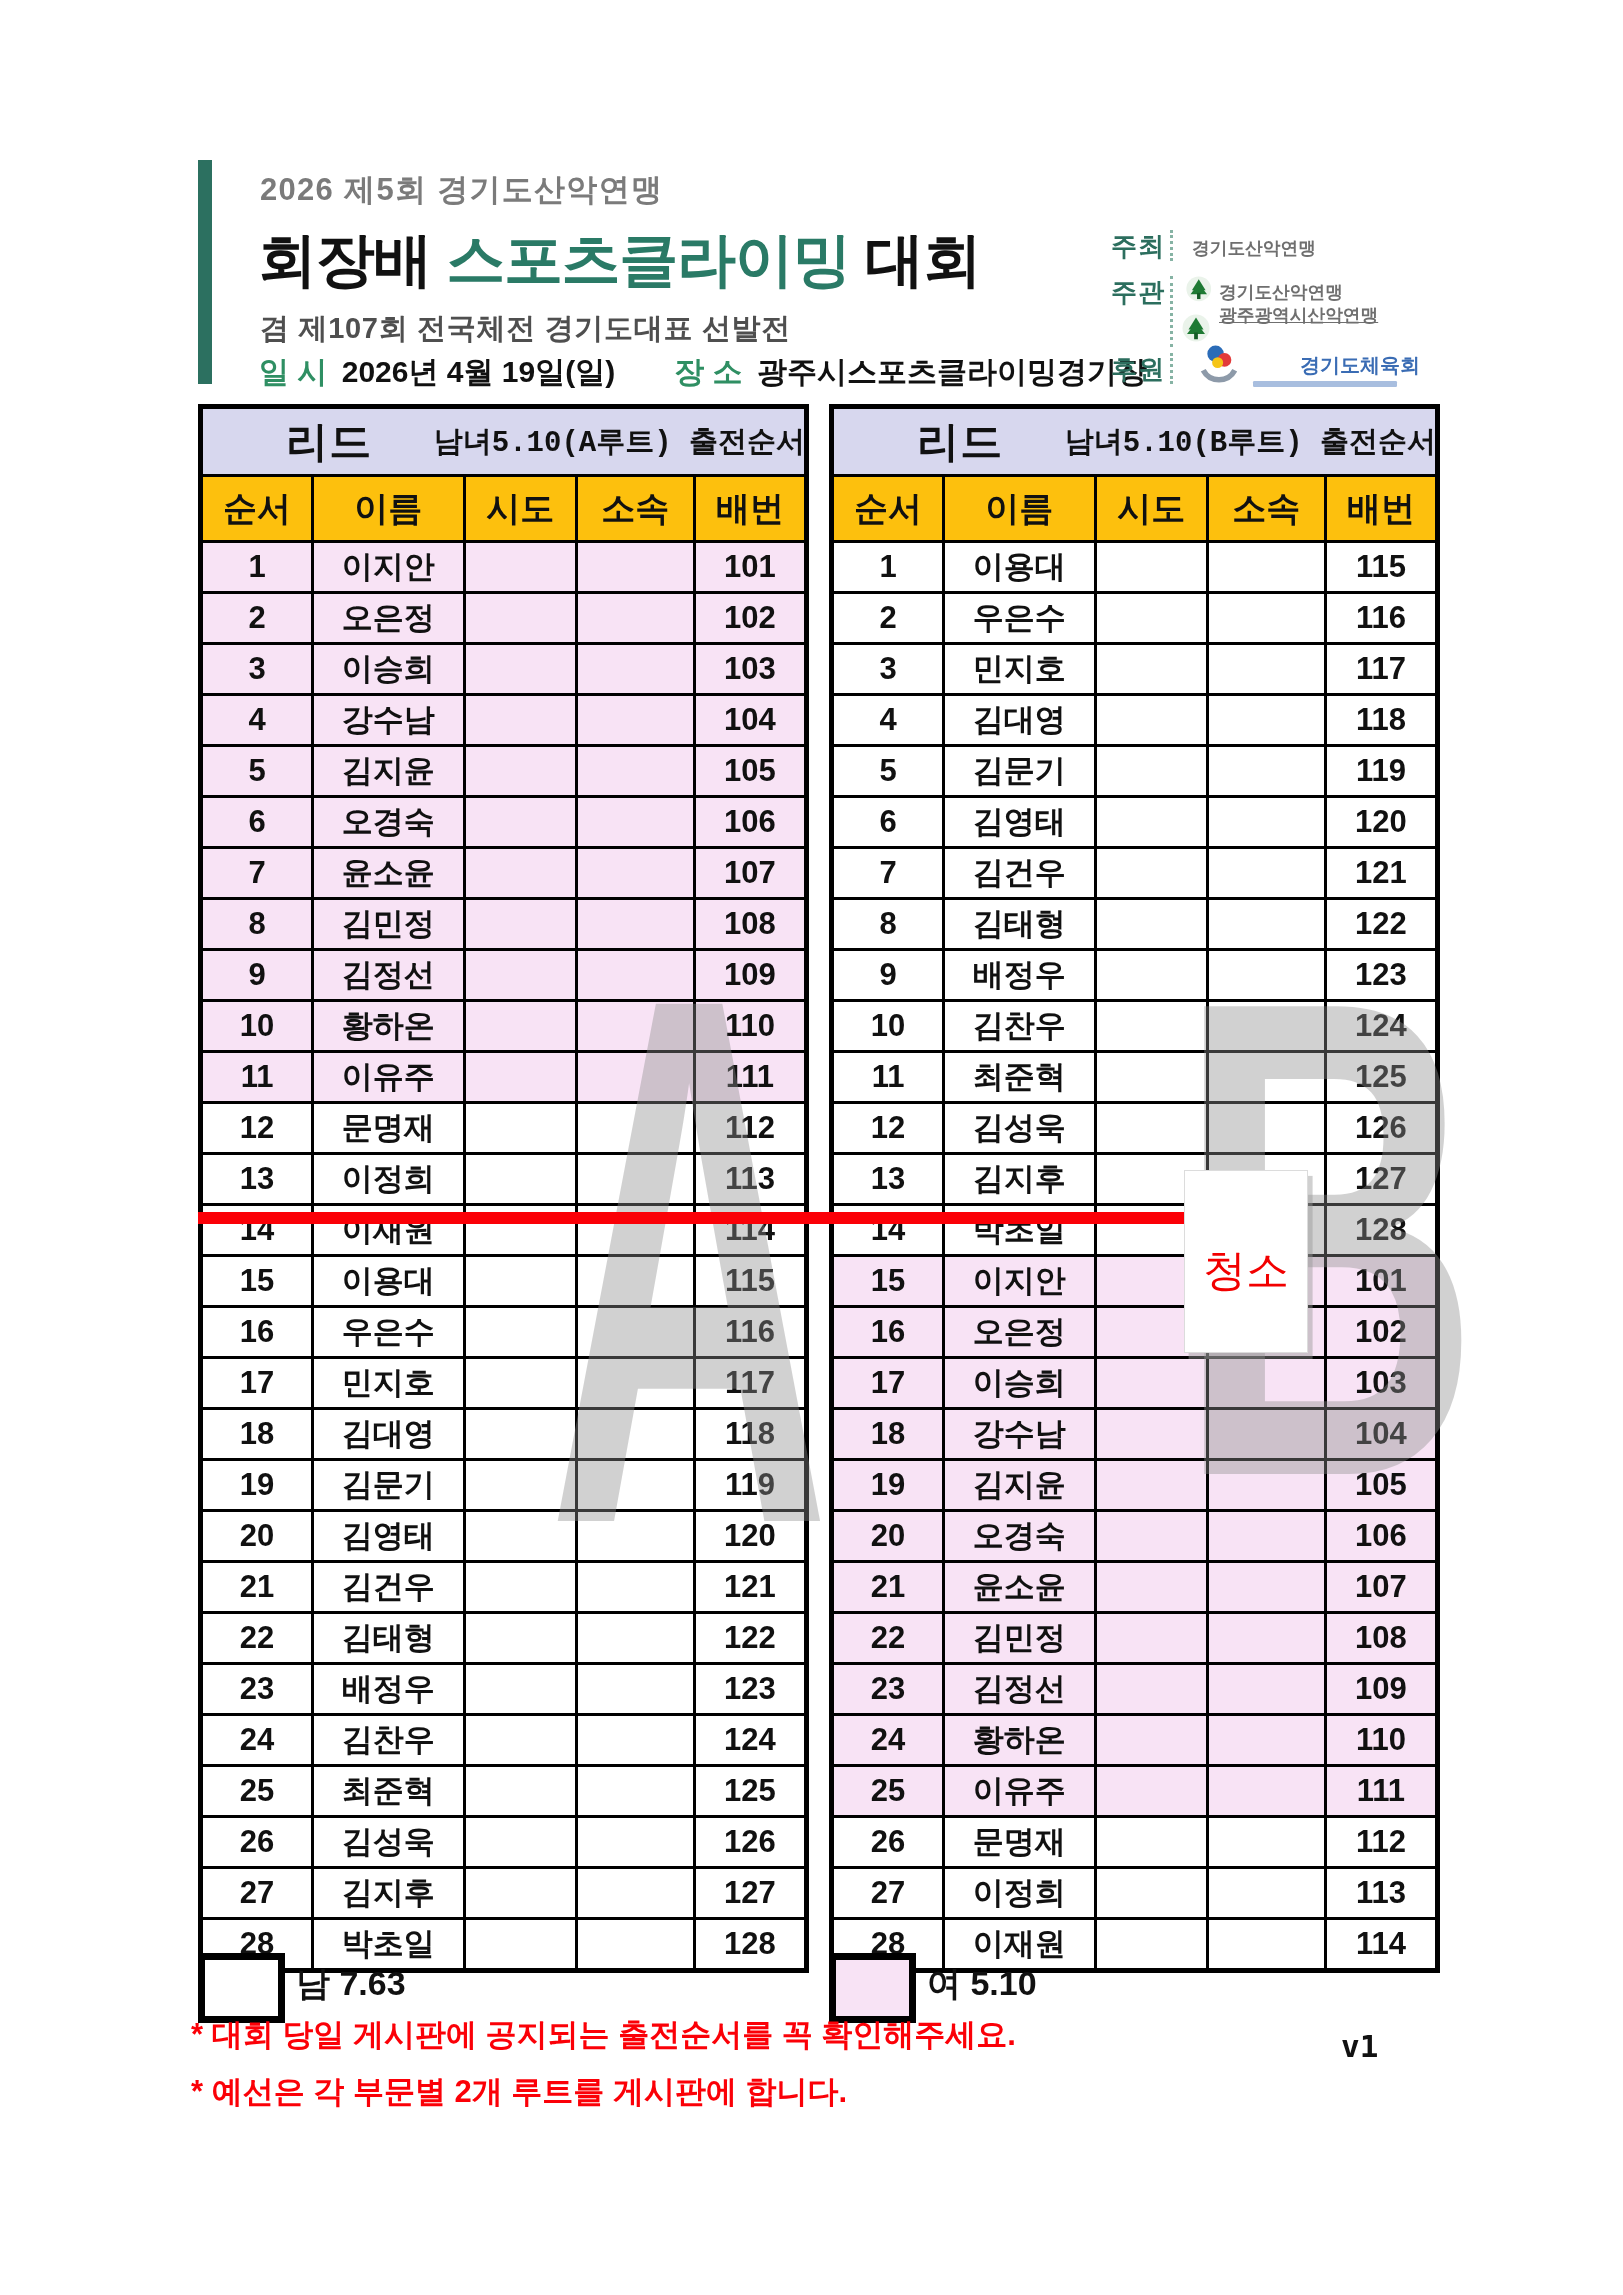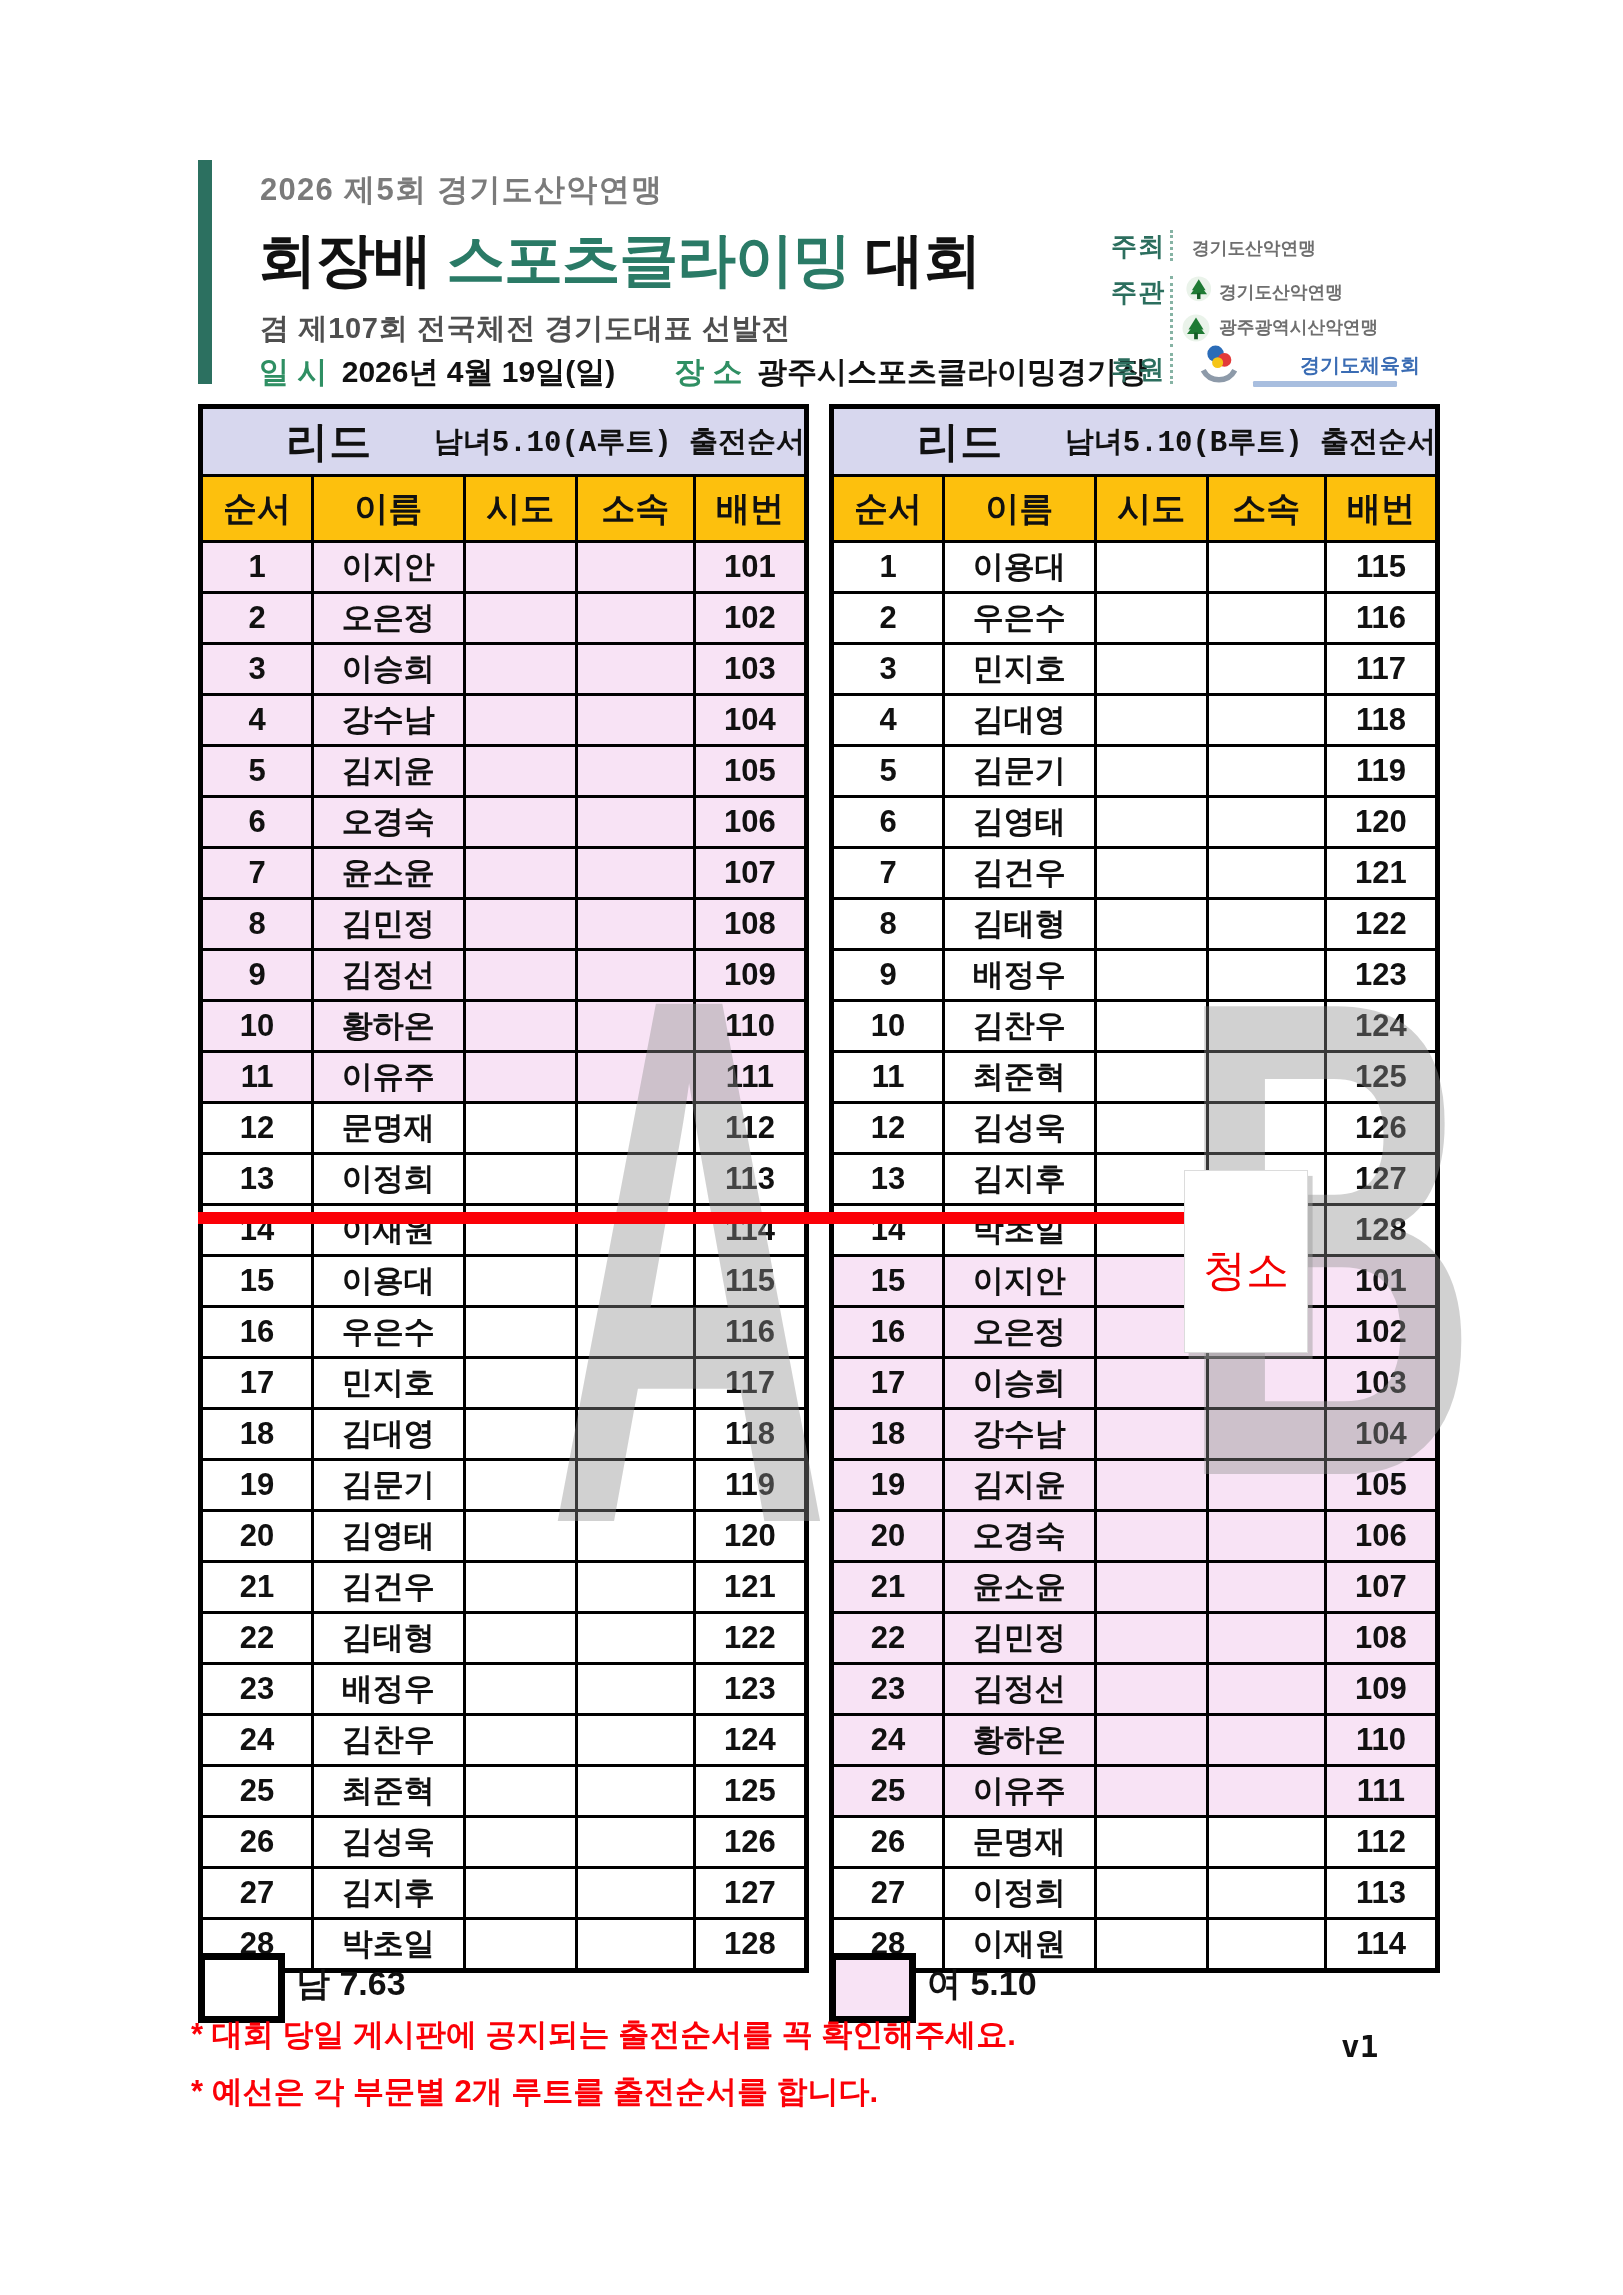--- a/index.html
+++ b/index.html
@@ -95,21 +95,21 @@
   </span>
   <div class="sp-text" style="left:1219px;top:280px;">경기도산악연맹</div>
   <span class="sp-icon" style="left:1181px;top:313px;">
     <svg width="30" height="30" viewBox="0 0 40 40">
         <circle cx="20" cy="20" r="18" fill="#eaf3ea"></circle>
         <polygon points="20,6 30,22 10,22" fill="#1e7a33"></polygon>
         <polygon points="20,12 32,28 8,28" fill="#1e7a33"></polygon>
         <rect x="17.5" y="26" width="5" height="9" fill="#155c26"></rect>
       </svg>
   </span>
-  <div class="sp-text" style="left:1219px;top:315px;">광주광역시산악연맹</div>
+  <div class="sp-text" style="left:1219px;top:303px;text-decoration:underline;">광주광역시산악연맹</div>
 
   <div class="sp-label" style="left:1111px;top:352px;">후원</div>
   <div class="sp-divider" style="left:1170px;top:353px;height:31px;"></div>
   <span class="sp-icon" style="left:1195px;top:339px;">
     <svg width="48" height="50" viewBox="0 0 70 70">
       <path d="M12 44 A26 26 0 0 0 58 44" stroke="#8d9aa9" stroke-width="8" fill="none"></path>
       <circle cx="30" cy="20" r="12" fill="#2b6cb8"></circle>
       <circle cx="43" cy="29" r="10" fill="#e23a3a"></circle>
       <circle cx="33" cy="33" r="8" fill="#f5c518"></circle>
     </svg>
@@ -574,17 +574,17 @@
   <div class="cut-label">
     <span>청소</span>
   </div>
 
   <div class="legend-box" id="legendM"></div>
   <div class="legend-label" id="legendMLabel">남 7.63</div>
   <div class="legend-box" id="legendF"></div>
   <div class="legend-label" id="legendFLabel">여 5.10</div>
 
   <div class="note" id="note1">* 대회 당일 게시판에 공지되는 출전순서를 꼭 확인해주세요.</div>
-  <div class="note" id="note2">* 예선은 각 부문별 2개 루트를 출전순서를 합니다.</div>
+  <div class="note" id="note2">* 예선은 각 부문별 2개 루트를 게시판에 합니다.</div>
   <div class="version">v1</div>
 
 </div>
 
 
 </body></html>

